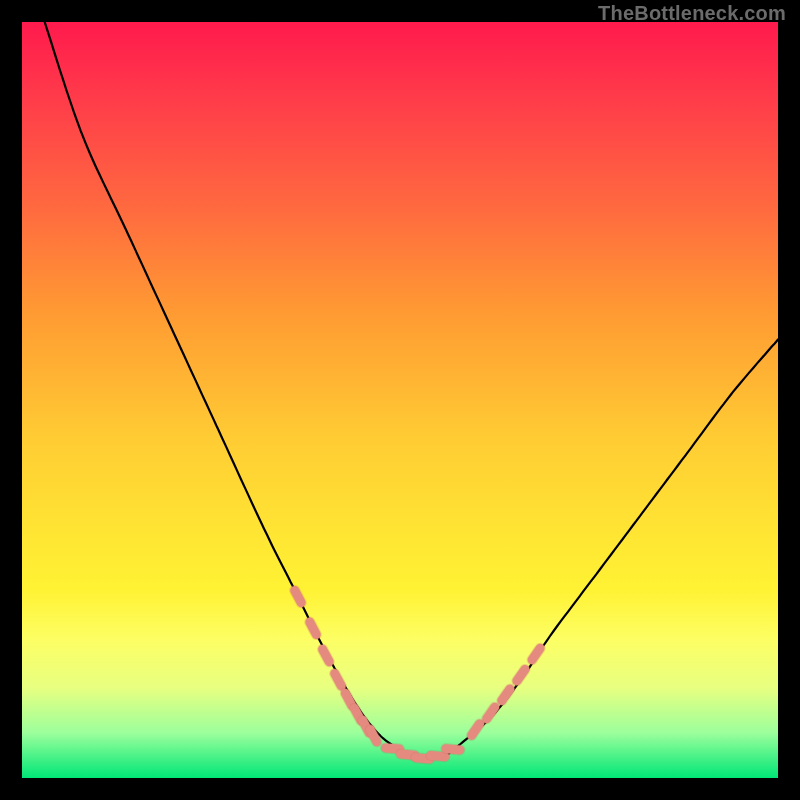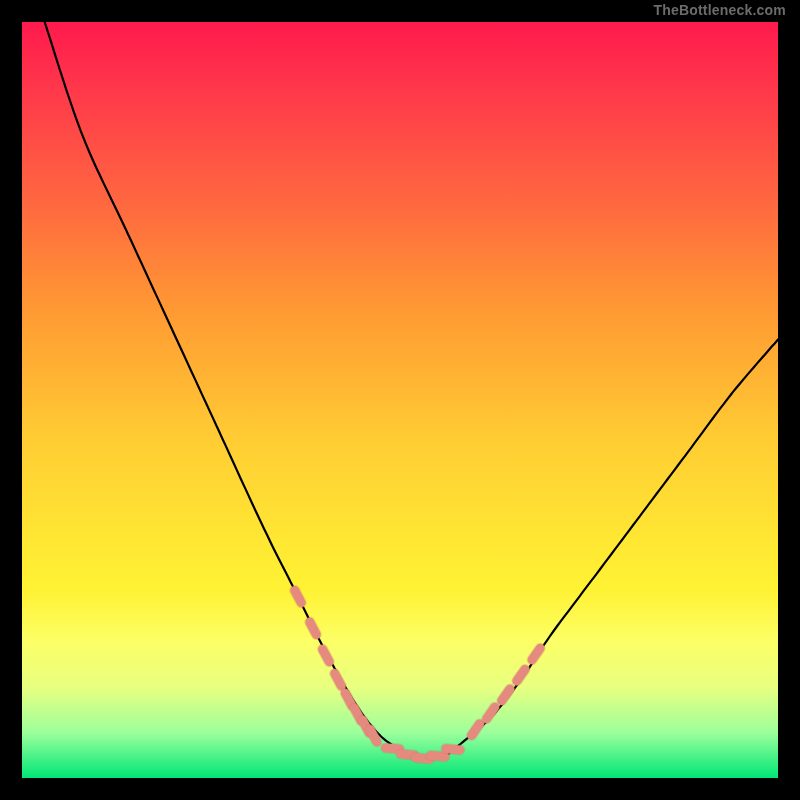--- a/index.html
+++ b/index.html
@@ -28,21 +28,21 @@
       #e8ff80 88%,
       #9cff9c 94%,
       #00e676 100%
     );
   }
   .watermark {
     position: absolute;
     top: 2px;
     right: 14px;
     font-family: Arial, Helvetica, sans-serif;
-    font-size: 14px;
+    font-size: 20px;
     font-weight: bold;
     color: #6b6b6b;
     letter-spacing: 0.2px;
     z-index: 5;
     user-select: none;
   }
   svg.curve {
     position: absolute;
     left: 0; top: 0;
     width: 756px;

